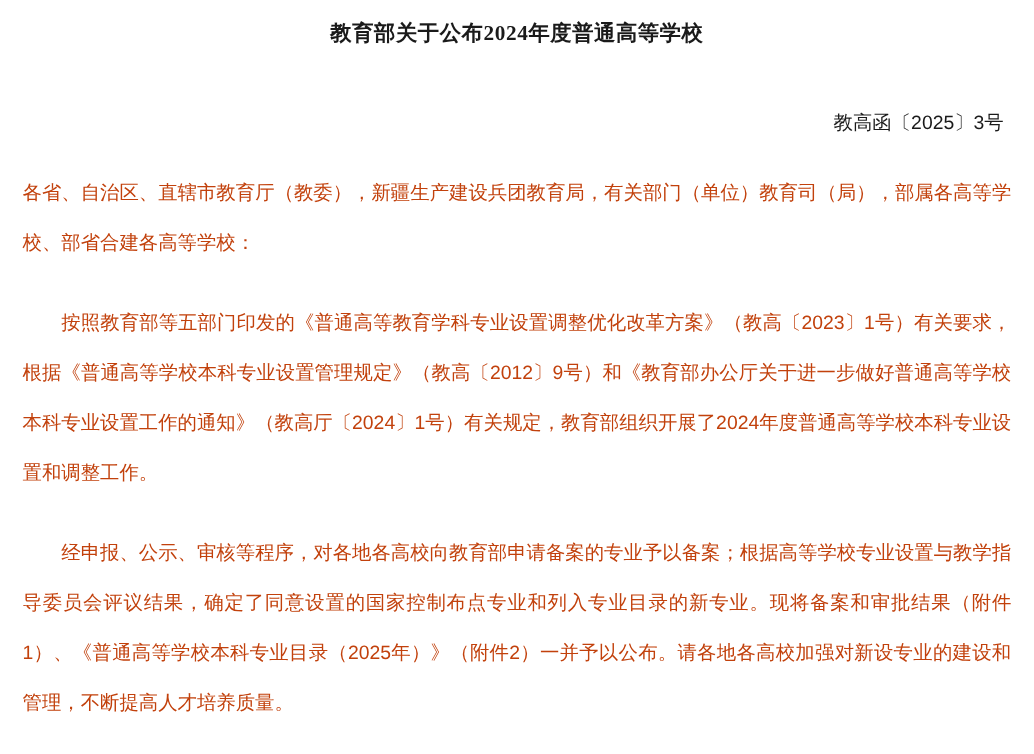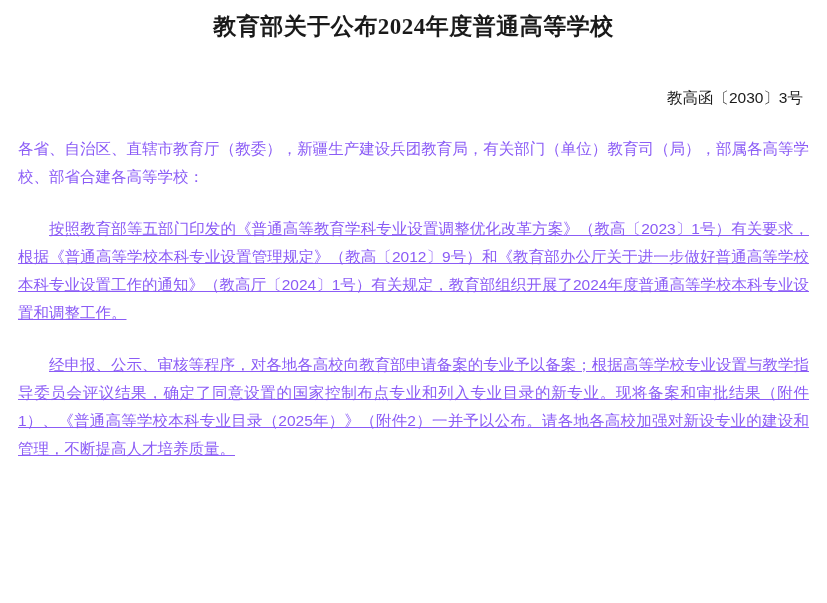--- a/index.html
+++ b/index.html
@@ -20,21 +20,21 @@
     box-sizing: border-box;
     padding: 0;
     position: relative;
     background: #ffffff;
   }
   .title-block {
     padding-top: 12px;
     text-align: center;
   }
   .title-line {
-    font-size: 23px;
+    font-size: 17px;
     font-weight: bold;
     letter-spacing: 0.5px;
     line-height: 30px;
     color: #1a1a1a;
     font-family: "Liberation Serif", serif;
   }
   .doc-number {
     margin-top: 46px;
     text-align: right;
     padding-right: 24px;
@@ -42,43 +42,42 @@
     color: #1a1a1a;
     font-family: "Liberation Sans", sans-serif;
   }
   .body-block {
     margin-top: 26px;
     padding: 0 18px 0 18px;
   }
   p.para {
     margin: 0 0 24px 0;
     font-size: 15.5px;
-    line-height: 28px;
-    color: #8b5cf6;
+    line-height: 40px;
+    color: #c2410c;
     text-align: justify;
     text-justify: inter-ideograph;
   }
   p.para.indent {
     text-indent: 2em;
-    text-decoration: underline;
   }
   p.para:last-child {
     margin-bottom: 14px;
   }
 </style>
 </head>
 <body>
 
 <div class="page">
 
   <div class="title-block">
     <div class="title-line">教育部关于公布2024年度普通高等学校</div>
   </div>
 
-  <div class="doc-number">教高函〔2030〕3号</div>
+  <div class="doc-number">教高函〔2025〕3号</div>
 
   <div class="body-block">
     <p class="para">各省、自治区、直辖市教育厅（教委），新疆生产建设兵团教育局，有关部门（单位）教育司（局），部属各高等学校、部省合建各高等学校：</p>
     <p class="para indent">按照教育部等五部门印发的《普通高等教育学科专业设置调整优化改革方案》（教高〔2023〕1号）有关要求，根据《普通高等学校本科专业设置管理规定》（教高〔2012〕9号）和《教育部办公厅关于进一步做好普通高等学校本科专业设置工作的通知》（教高厅〔2024〕1号）有关规定，教育部组织开展了2024年度普通高等学校本科专业设置和调整工作。</p>
     <p class="para indent">经申报、公示、审核等程序，对各地各高校向教育部申请备案的专业予以备案；根据高等学校专业设置与教学指导委员会评议结果，确定了同意设置的国家控制布点专业和列入专业目录的新专业。现将备案和审批结果（附件1）、《普通高等学校本科专业目录（2025年）》（附件2）一并予以公布。请各地各高校加强对新设专业的建设和管理，不断提高人才培养质量。</p>
   </div>
 
 </div>
 
 </body></html>

